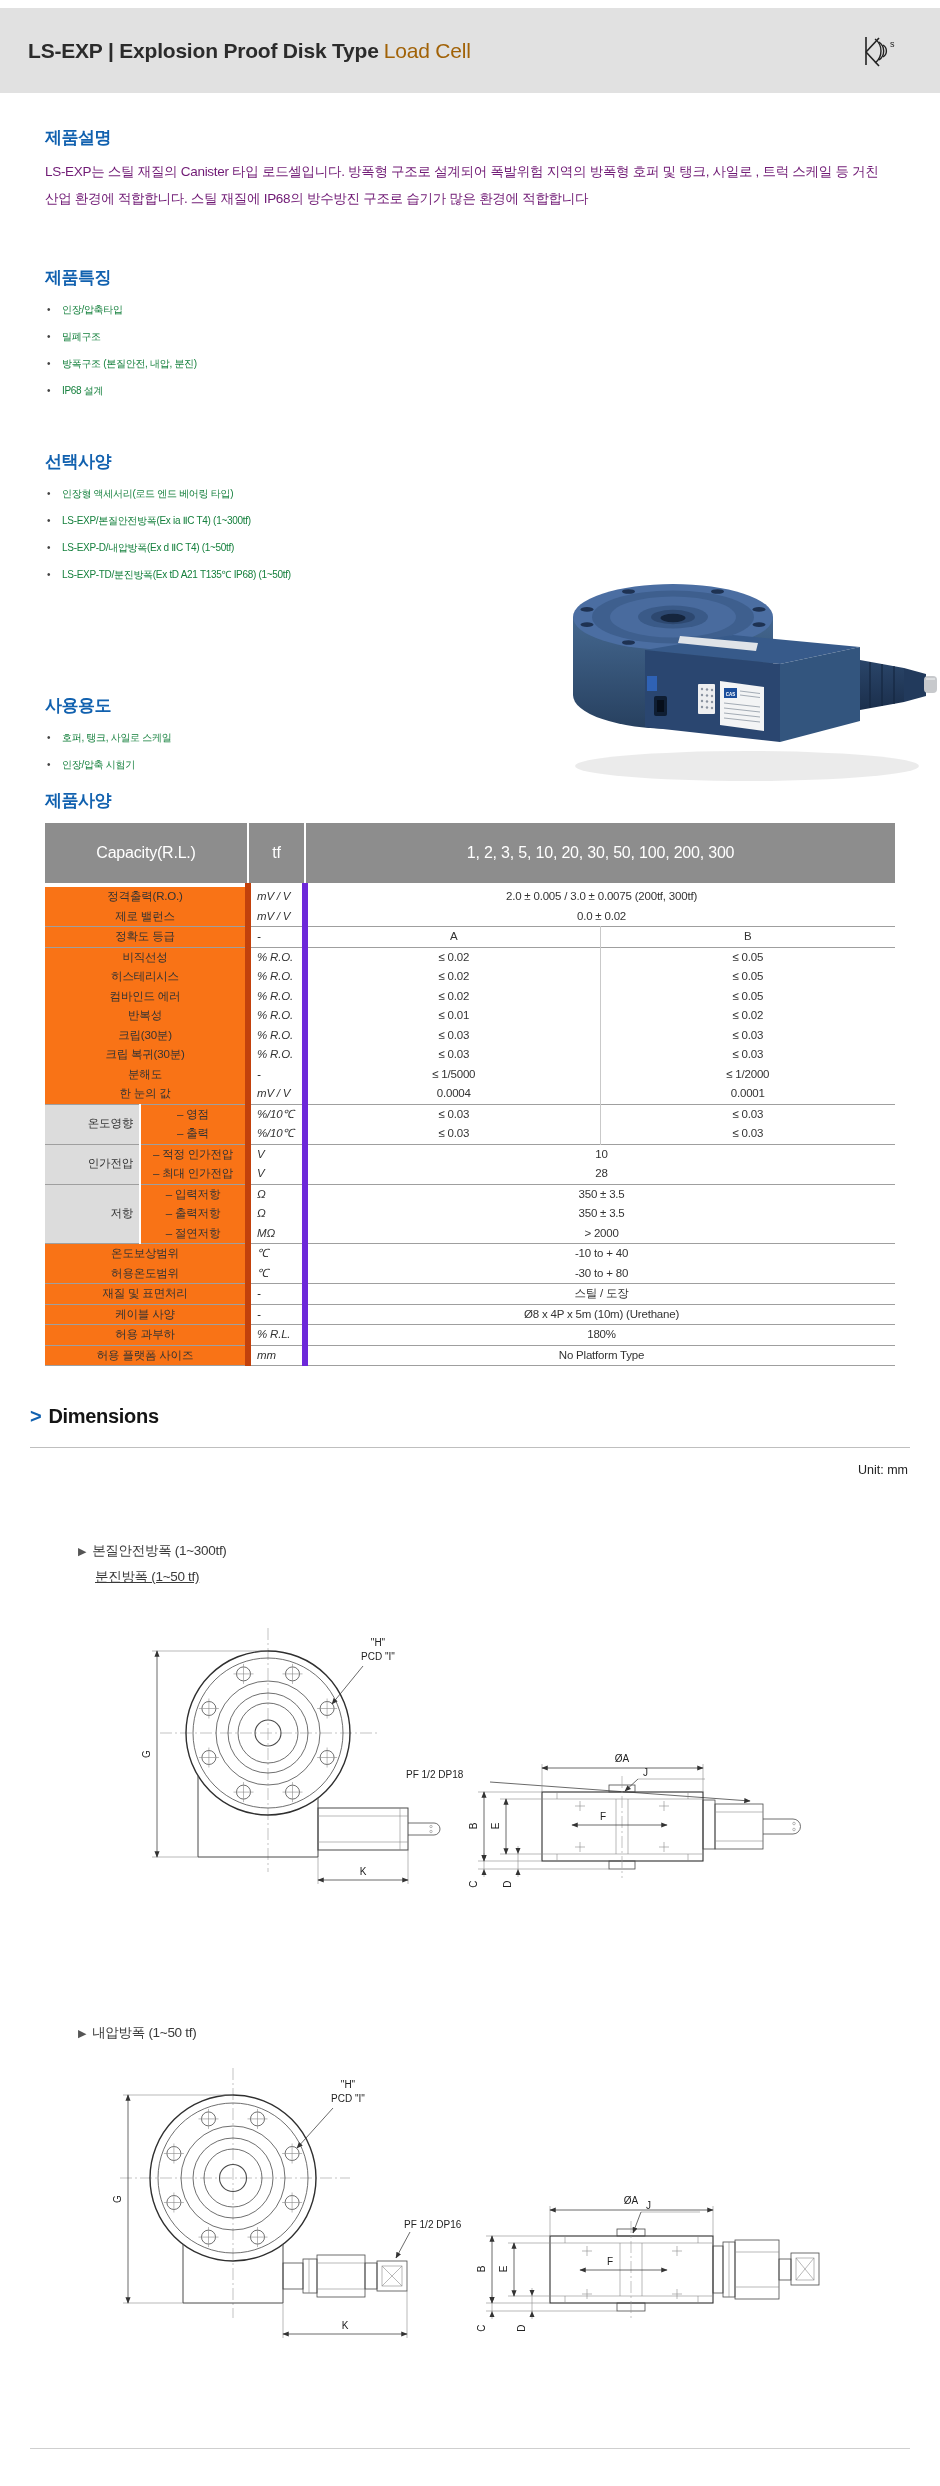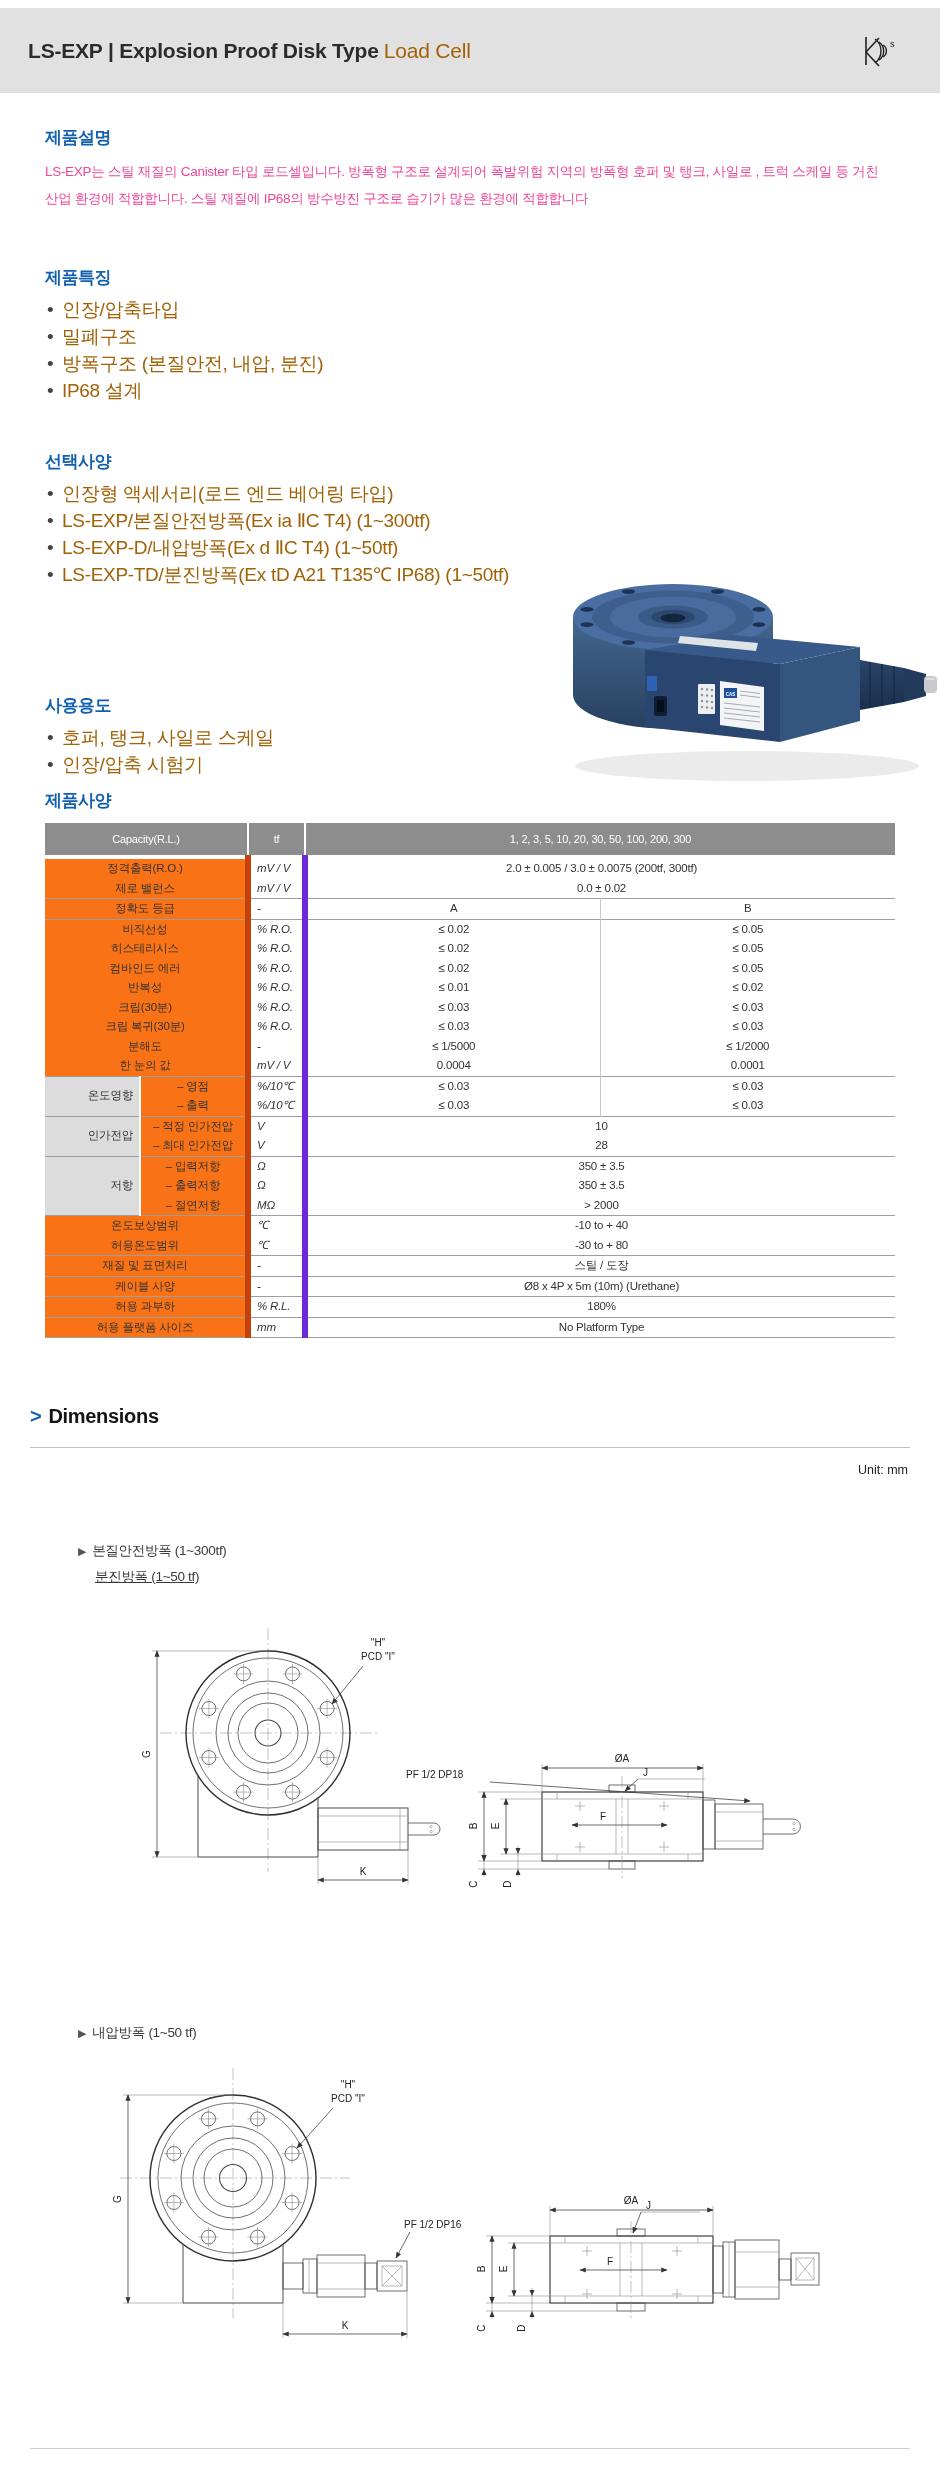--- a/index.html
+++ b/index.html
@@ -7,34 +7,34 @@
         font-family:"Liberation Sans",sans-serif;color:#3a3a3a;}
   
   .header-bar{position:absolute;top:8px;left:0;right:0;height:85px;background:#e1e1e1;}
   .title{position:absolute;left:28px;top:0;height:85px;line-height:85px;font-size:21px;color:#2b2b2b;letter-spacing:-.2px;white-space:nowrap;}
   .t-bold{font-weight:bold;}
   .t-reg{font-weight:normal;margin-left:5px;color:#a16207;}
   .kcs{position:absolute;right:44px;top:27px;}
   
   .sec{position:absolute;left:45px;right:45px;}
   h2.sec-h{font-size:17px;color:#1161af;margin:0;font-weight:bold;letter-spacing:-.5px;}
-  .body-text{margin:9px 0 0;font-size:13.5px;line-height:27px;color:#ec4899;letter-spacing:-.3px;}
-  ul.dots{margin:7px 0 0;padding:0;list-style:none;font-size:19px;line-height:27px;color:#a16207;letter-spacing:-.3px;}
+  .body-text{margin:9px 0 0;font-size:13.5px;line-height:27px;color:#701a75;letter-spacing:-.3px;}
+  ul.dots{margin:7px 0 0;padding:0;list-style:none;font-size:10px;line-height:27px;color:#15803d;letter-spacing:-.3px;}
   ul.dots li{padding-left:17px;position:relative;}
   ul.dots li::before{content:"•";position:absolute;left:2px;color:#444;}
   #sec-desc{top:126px;}
   #sec-feat{top:266px;}
   #sec-opt{top:450px;}
   #sec-use{top:650px;margin-top:44px;}
   #sec-spec{top:789px;}
   #photo{position:absolute;left:552px;top:548px;}
   
   table.spec{border-collapse:collapse;table-layout:fixed;width:850px;margin-top:11px;
              font-size:11.5px;color:#333;letter-spacing:-.2px;border-bottom:1px solid #9f9f9f;}
-  table.spec th{background:#8d8d8d;color:#fff;font-weight:normal;font-size:11px;padding:10px 4px;
+  table.spec th{background:#8d8d8d;color:#fff;font-weight:normal;font-size:16px;padding:21px 4px;
                 border-bottom:4px solid #fff;border-left:2px solid #fff;}
   table.spec th:first-child{border-left:none;}
   table.spec td{padding:2px 6px;line-height:15.5px;vertical-align:middle;}
   table.spec tbody.block{border-top:1px solid #9f9f9f;}
   td.grp{background:#dcdcdc;border-right:2px solid #fff;text-align:right;}
   td.lbl{background:#f97316;border-right:6px solid #c2410c;text-align:center;}
   td.unit{text-align:left;border-right:6px solid #6d28d9;font-style:italic;}
   td.val{text-align:center;}
   td.val.a{border-right:1px solid #c9c9c9;}
   

